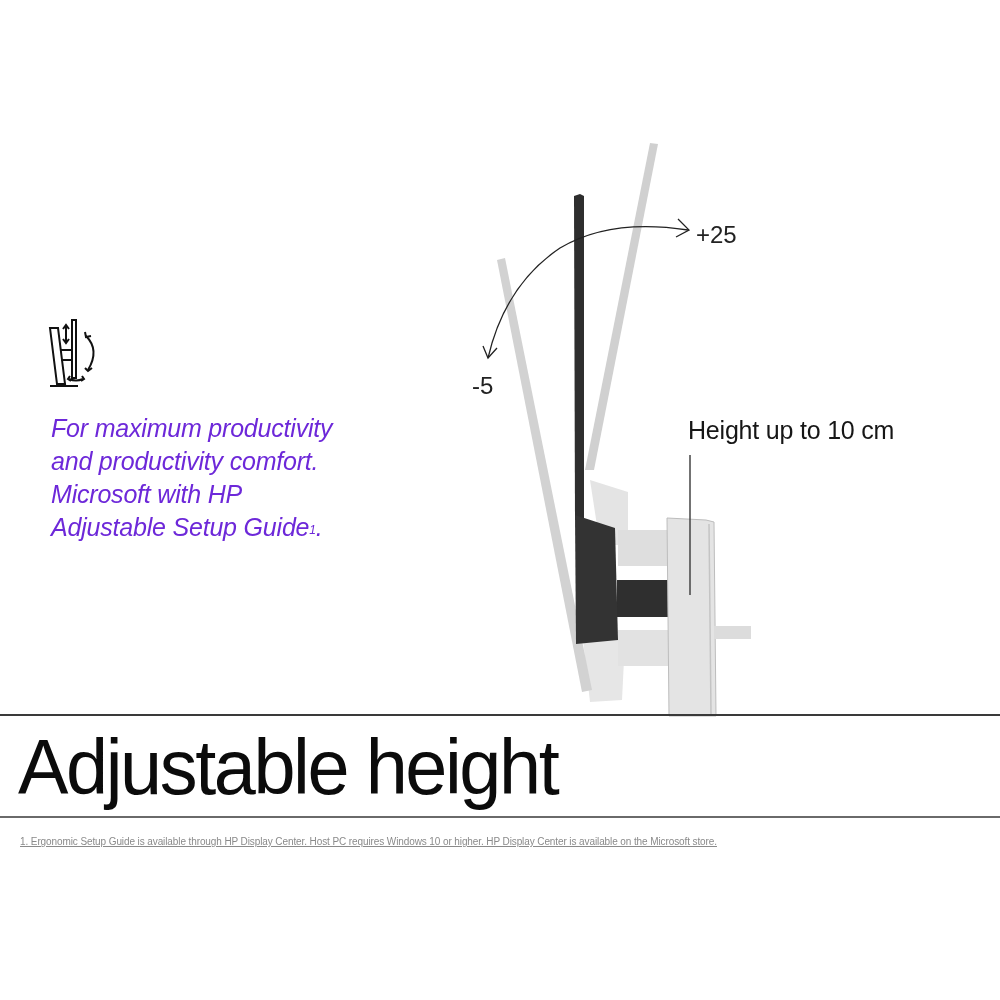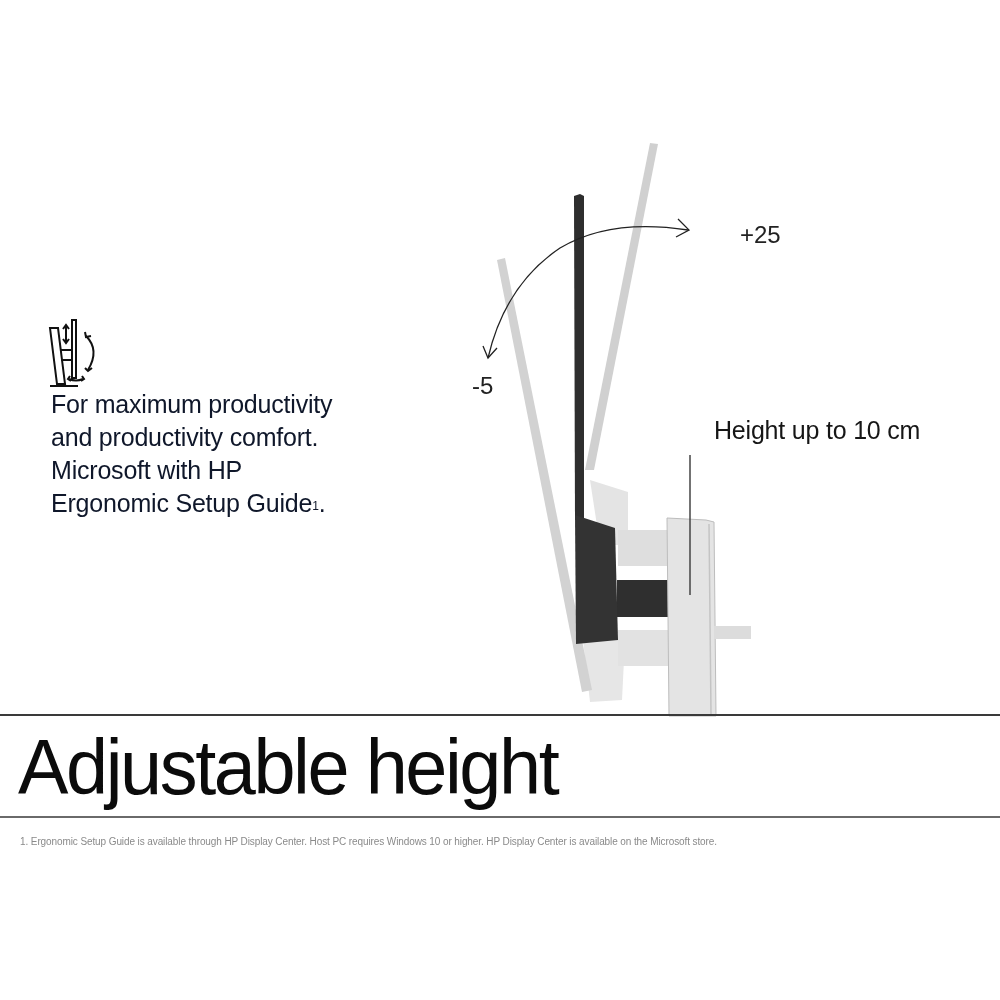--- a/index.html
+++ b/index.html
@@ -1,28 +1,28 @@
 <!DOCTYPE html>
 <html><head>
 <meta charset="utf-8">
 <style>
   html, body { margin: 0; padding: 0; background: #ffffff; }
   body { width: 1000px; height: 1000px; position: relative; overflow: hidden; font-family: "Liberation Sans", "DejaVu Sans", sans-serif; color: #111; }
   .abs { position: absolute; }
   #ergo-icon { left: 48px; top: 318px; width: 60px; height: 72px; }
-  #desc { left: 51px; top: 388px; width: 360px; font-size: 25px; line-height: 33px; color: #0f172a; letter-spacing: -0.2px; }
+  #desc { left: 51px; top: 412px; width: 360px; font-size: 25px; line-height: 33px; color: #6d28d9; letter-spacing: -0.2px; font-style: italic; }
   #desc sup { font-size: 12px; vertical-align: top; position: relative; top: 3px; }
   #diagram { left: 460px; top: 130px; width: 460px; height: 590px; }
-  #label-plus { left: 740px; top: 221px; font-size: 24px; color: #222; }
+  #label-plus { left: 696px; top: 221px; font-size: 24px; color: #222; }
   #label-minus { left: 472px; top: 372px; font-size: 24px; color: #222; }
-  #label-height { left: 714px; top: 416px; font-size: 25px; color: #161616; letter-spacing: -0.2px; }
+  #label-height { left: 688px; top: 416px; font-size: 25px; color: #161616; letter-spacing: -0.2px; }
   #rule-top { left: 0; top: 714px; width: 1000px; height: 2px; background: #3a3a3a; }
   #rule-bottom { left: 0; top: 816px; width: 1000px; height: 2px; background: #6a6a6a; }
   #headline { left: 18px; top: 724px; font-size: 78px; line-height: 86px; letter-spacing: -2.5px; color: #0b0b0b; transform: scaleX(0.97); transform-origin: left top; }
-  #footnote { left: 20px; top: 836px; font-size: 10px; color: #8a8a8a; letter-spacing: -0.1px; white-space: nowrap; }
+  #footnote { left: 20px; top: 836px; font-size: 10px; color: #8a8a8a; letter-spacing: -0.1px; white-space: nowrap; text-decoration: underline; }
 </style>
 </head>
 <body>
 
 <svg id="ergo-icon" class="abs" viewBox="0 0 60 72">
   <g fill="none" stroke="#111" stroke-width="2">
 
     <path d="M2 10 L10 10 L17 66 L9 66 Z"></path>
     <line x1="2" y1="68" x2="30" y2="68"></line>
 
@@ -39,21 +39,21 @@
 
     <path d="M21 61 Q28 64 35 61"></path>
     <path d="M22 58 L20 61 L23 63 M34 58 L36 61 L33 63"></path>
   </g>
 </svg>
 
 <div id="desc" class="abs">
   <div>For maximum productivity</div>
   <div>and productivity comfort.</div>
   <div>Microsoft with HP</div>
-  <div><span>Ergonomic Setup Guide</span><sup>1</sup><span>.</span></div>
+  <div><span>Adjustable Setup Guide</span><sup>1</sup><span>.</span></div>
 </div>
 
 <svg id="diagram" class="abs" viewBox="460 130 460 590">
 
   <g>
     <path d="M590 480 L628 492 L628 545 L600 545 Z" fill="#e4e4e4"></path>
     <path d="M583 640 L625 640 L622 700 L590 702 Z" fill="#e6e6e6"></path>
   </g>
 
   <path d="M497 260 L505 258 L592 690 L582 692 Z" fill="#d2d2d2"></path>

